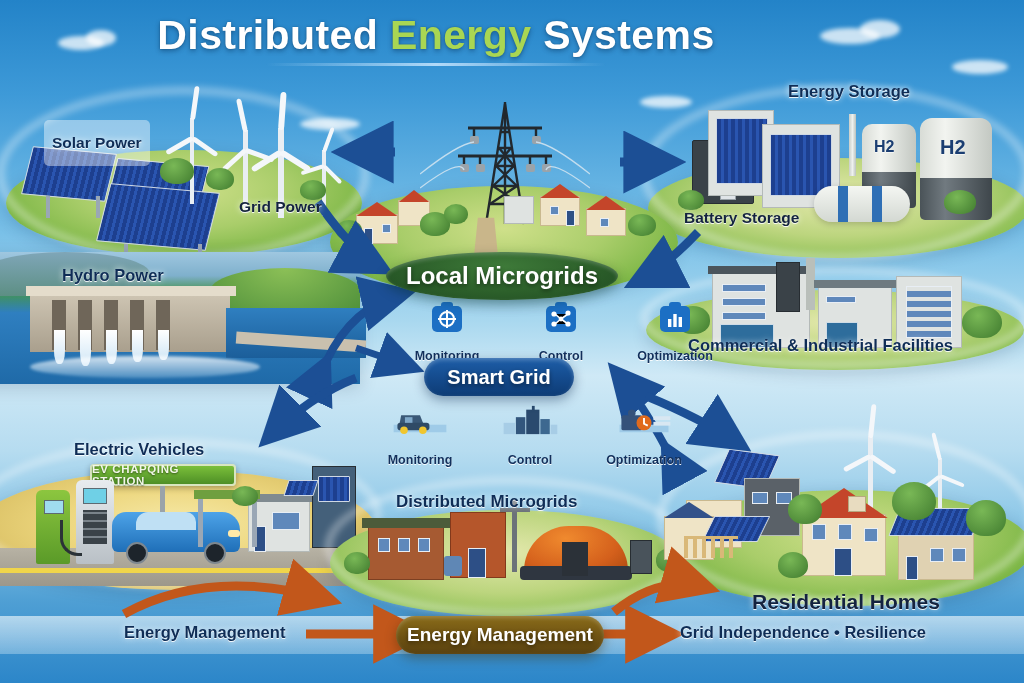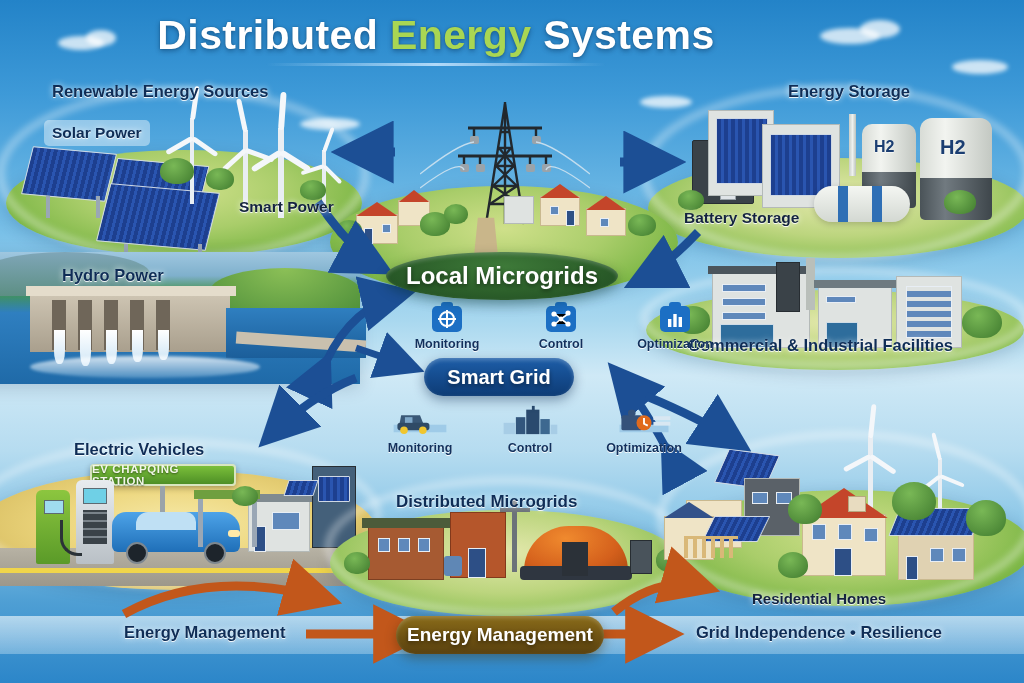--- a/index.html
+++ b/index.html
@@ -49,21 +49,21 @@
   
   .lbl {
     position:absolute; z-index:35;
     font-weight:bold; color:#0f2d56;
     text-shadow:0 1px 0 rgba(255,255,255,.85), 0 0 6px rgba(255,255,255,.85);
     white-space:nowrap;
   }
   .lbl.dark { color:#14233f; }
   .lbl.plate {
     background:rgba(255,255,255,.42);
-    padding:4px 8px; border-radius:5px;
+    padding:14px 8px; border-radius:5px;
   }
 
   
   .pill {
     position:absolute; z-index:38;
     display:flex; align-items:center; justify-content:center;
     font-weight:bold; color:#fff; white-space:nowrap;
     border-radius:40px;
     text-shadow:0 2px 4px rgba(0,0,0,.45);
   }
@@ -78,21 +78,21 @@
   }
   #energy-mgmt-pill {
     background:linear-gradient(180deg,#8a6c1a 0%,#6e5212 55%,#5a4210 100%);
     box-shadow:0 4px 12px rgba(60,40,0,.4), inset 0 2px 4px rgba(255,255,255,.2);
   }
 
   
   .icon-row { position:absolute; z-index:36; display:flex; gap:28px; align-items:flex-start; }
   .icon-cell { display:flex; flex-direction:column; align-items:center; width:86px; }
   .icon-cell .cap {
-    margin-top:5px; font-size:12.5px; font-weight:bold; color:#12305c;
+    margin-top:17px; font-size:12.5px; font-weight:bold; color:#12305c;
     text-shadow:0 1px 0 rgba(255,255,255,.9); white-space:nowrap;
   }
   .ibox { width:30px; height:26px; border-radius:5px; background:#1c6fc4; position:relative; }
   .ibox:before{
     content:"";position:absolute;top:-4px;left:50%;transform:translateX(-50%);
     width:12px;height:5px;border-radius:3px 3px 0 0;background:#1c6fc4;
   }
   .ibox svg{position:absolute;inset:0;width:100%;height:100%;}
 
   
@@ -188,23 +188,22 @@
 
   <div class="sp tower" style="left:322px;top:150px;width:4px;height:66px;"></div>
   <div class="sp blade" style="left:322px;top:126px;width:4px;height:26px;transform:rotate(20deg);"></div>
   <div class="sp blade" style="left:322px;top:142px;width:4px;height:24px;transform:rotate(135deg);"></div>
   <div class="sp blade" style="left:322px;top:142px;width:4px;height:24px;transform:rotate(252deg);"></div>
 
   <div class="sp tree" style="left:160px;top:158px;width:34px;height:26px;"></div>
   <div class="sp tree" style="left:206px;top:168px;width:28px;height:22px;"></div>
   <div class="sp tree" style="left:300px;top:180px;width:26px;height:20px;"></div>
 
-  <div class="lbl" style="left:52px;top:82px;font-size:16.5px;">Renewable Energy Sources</div>
   <div class="lbl plate" style="left:44px;top:120px;font-size:15.5px;">Solar Power</div>
-  <div class="lbl dark" style="left:239px;top:198px;font-size:15.5px;">Smart Power</div>
+  <div class="lbl dark" style="left:239px;top:198px;font-size:15.5px;">Grid Power</div>
 
   <div class="island grass2" style="left:648px;top:158px;width:380px;height:100px;"></div>
   <div class="ringhalo" style="left:640px;top:84px;width:392px;height:178px;"></div>
 
   <div class="sp bld-d" style="left:692px;top:140px;width:62px;height:64px;border-radius:2px;"></div>
   <div class="sp" style="left:720px;top:160px;width:16px;height:40px;background:#dfe4e8;border:1px solid #9aa3a9;"></div>
   <div class="sp" style="left:740px;top:178px;width:12px;height:12px;background:#bfc9d1;"></div>
 
   <div class="sp bld" style="left:708px;top:110px;width:66px;height:86px;"></div>
   <div class="sp panel" style="left:716px;top:118px;width:52px;height:66px;"></div>
@@ -426,21 +425,21 @@
   <div class="sp door" style="left:906px;top:556px;width:12px;height:24px;"></div>
   <div class="sp win" style="left:930px;top:548px;width:14px;height:14px;"></div>
   <div class="sp win" style="left:952px;top:548px;width:14px;height:14px;"></div>
 
   <div class="sp tree" style="left:788px;top:494px;width:34px;height:30px;"></div>
   <div class="sp tree" style="left:892px;top:482px;width:44px;height:38px;"></div>
   <div class="sp tree" style="left:966px;top:500px;width:40px;height:36px;"></div>
   <div class="sp tree" style="left:778px;top:552px;width:30px;height:26px;"></div>
   <div class="sp" style="left:684px;top:536px;width:54px;height:22px;background:repeating-linear-gradient(90deg,#d9b878 0 4px,transparent 4px 9px);border-top:3px solid #d9b878;"></div>
 
-  <div class="lbl dark" style="left:716px;top:590px;font-size:15px;padding-left:36px;">Residential Homes</div>
+  <div class="lbl dark" style="left:716px;top:590px;font-size:21px;padding-left:36px;">Residential Homes</div>
 
   <svg class="arrows" viewBox="0 0 1024 683">
     <defs>
       <marker id="ab" markerWidth="7" markerHeight="7" refX="5.4" refY="3.5" orient="auto">
         <path d="M0,0 L7,3.5 L0,7 z" fill="#1c4f95"></path>
       </marker>
       <marker id="abs" markerWidth="6.4" markerHeight="6.4" refX="5" refY="3.2" orient="auto">
         <path d="M0,0 L6.4,3.2 L0,6.4 z" fill="#1c4f95"></path>
       </marker>
       <marker id="ao" markerWidth="6.6" markerHeight="6.6" refX="5.2" refY="3.3" orient="auto">
@@ -558,15 +557,15 @@
   </div>
 
   <div class="sp" style="left:0;top:616px;width:1024px;height:38px;background:linear-gradient(180deg,rgba(222,238,248,.72),rgba(200,228,244,.4));"></div>
 
   <div class="lbl" style="left:124px;top:623px;font-size:16.5px;">Energy Management</div>
 
   <div class="pill" id="energy-mgmt-pill" style="left:396px;top:616px;width:208px;height:38px;font-size:19px;">
     <span>Energy Management</span>
   </div>
 
-  <div class="lbl" style="left:680px;top:623px;font-size:16.5px;margin-left:16px;">Grid Independence  •  Resilience</div>
+  <div class="lbl" style="left:680px;top:623px;font-size:16.5px;">Grid Independence  •  Resilience</div>
 
 </div>
 
 </body></html>

